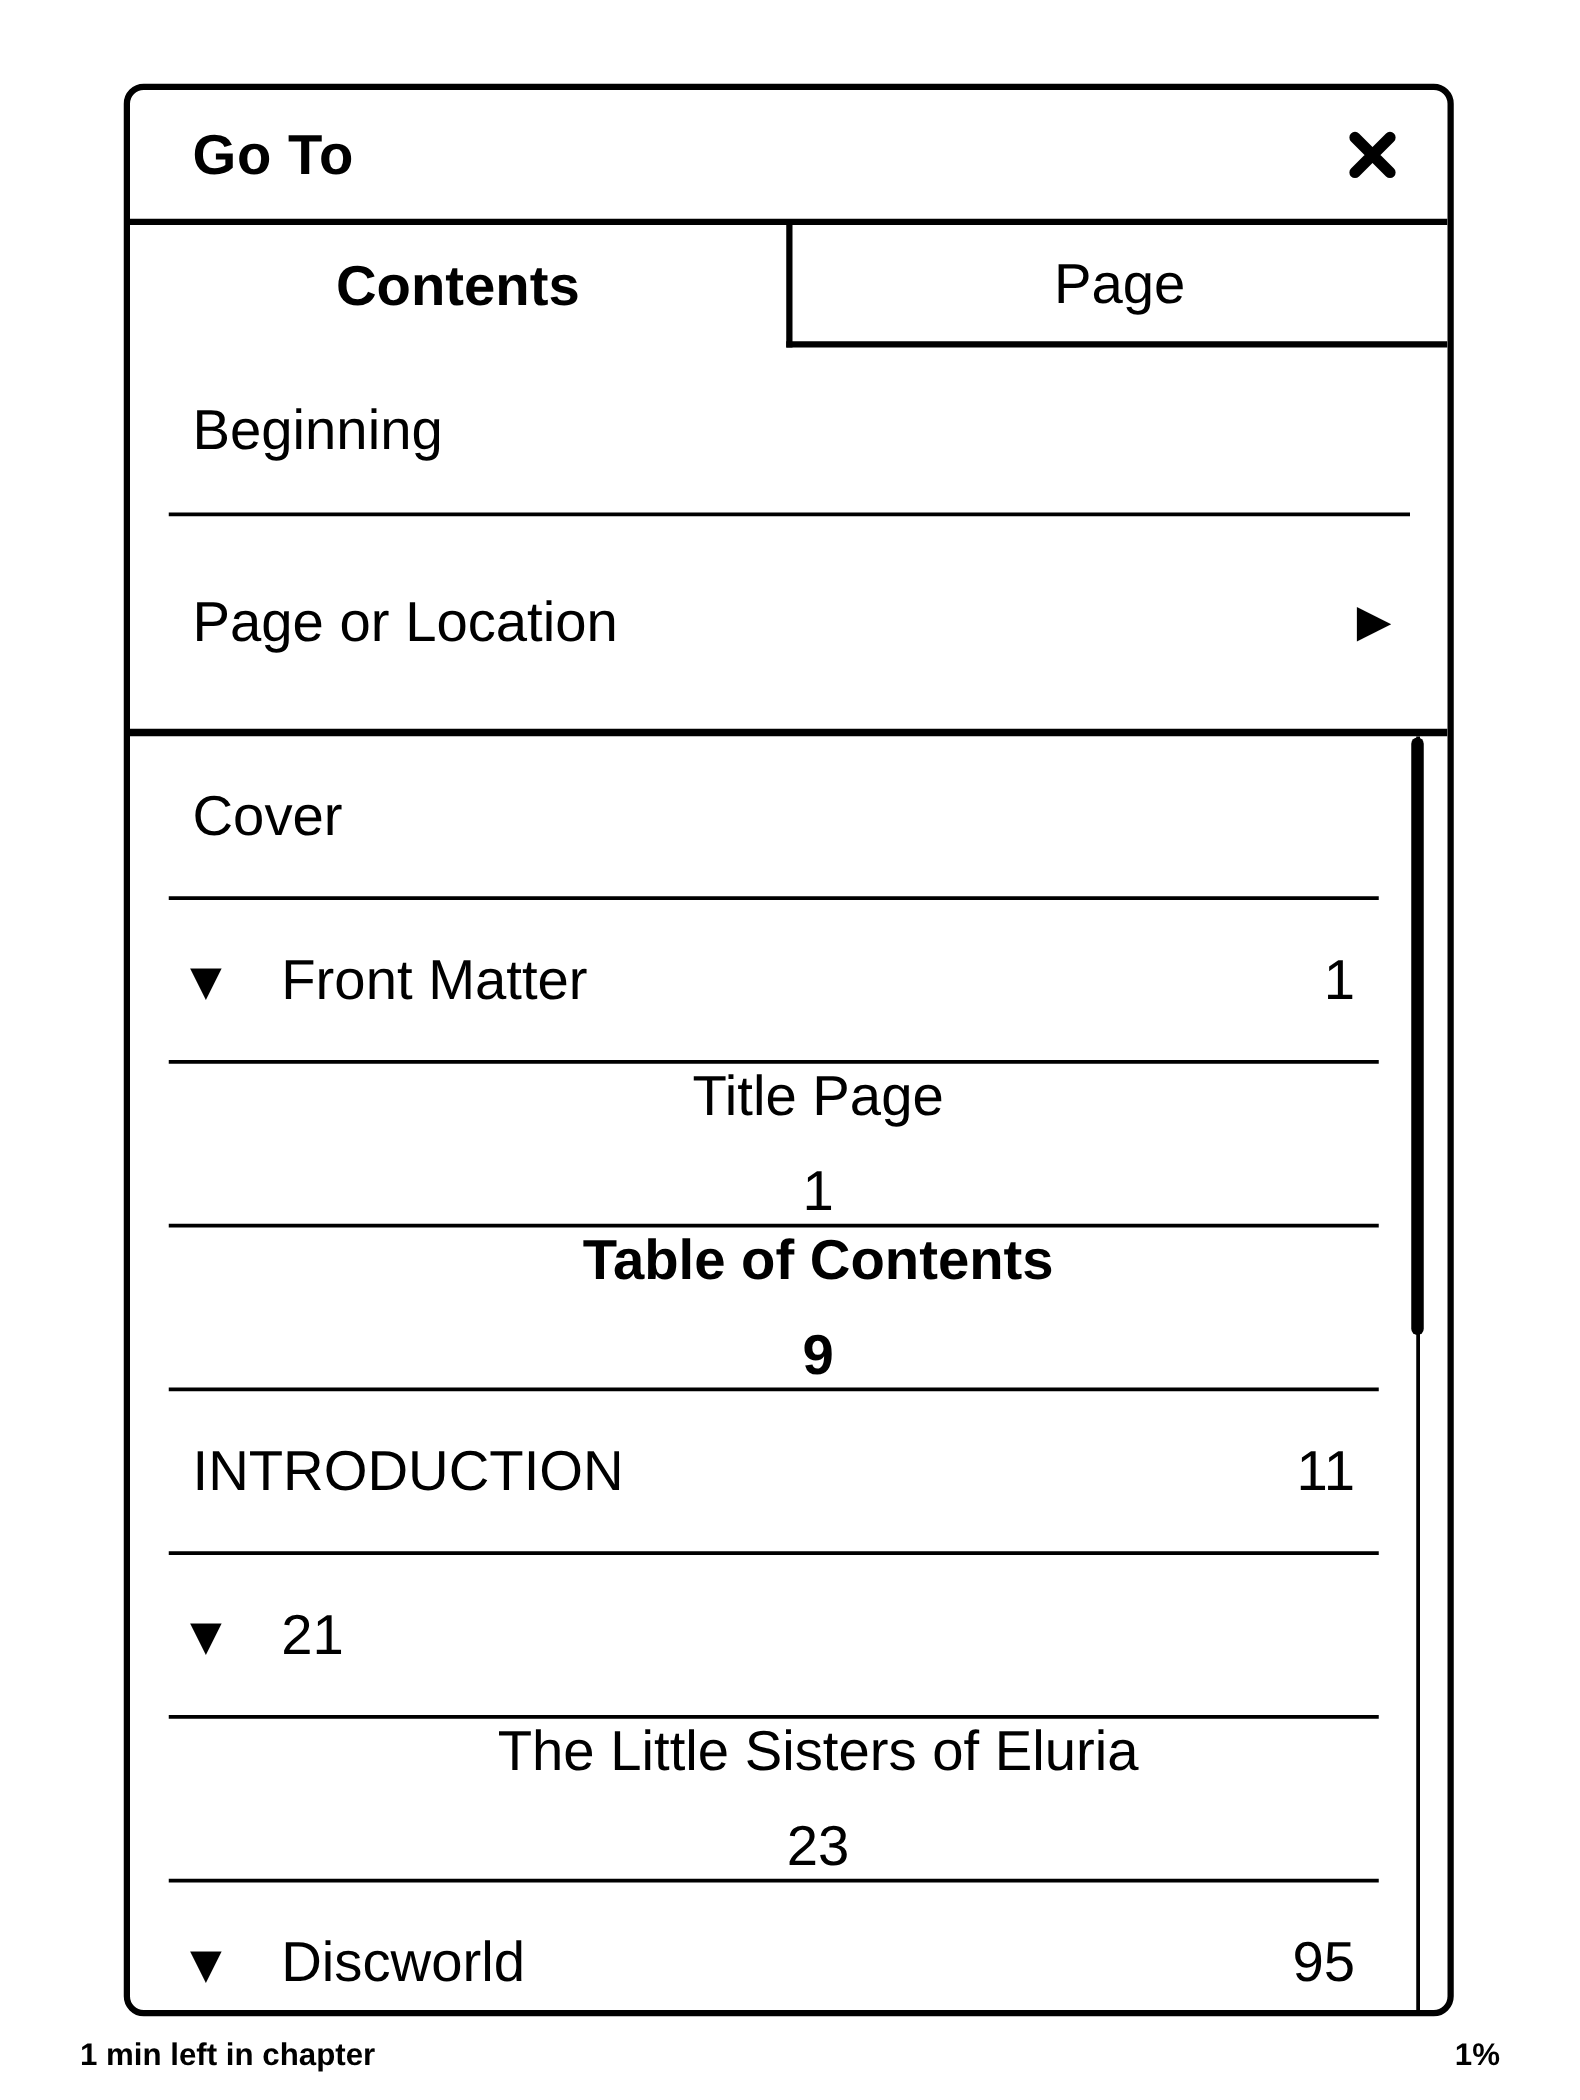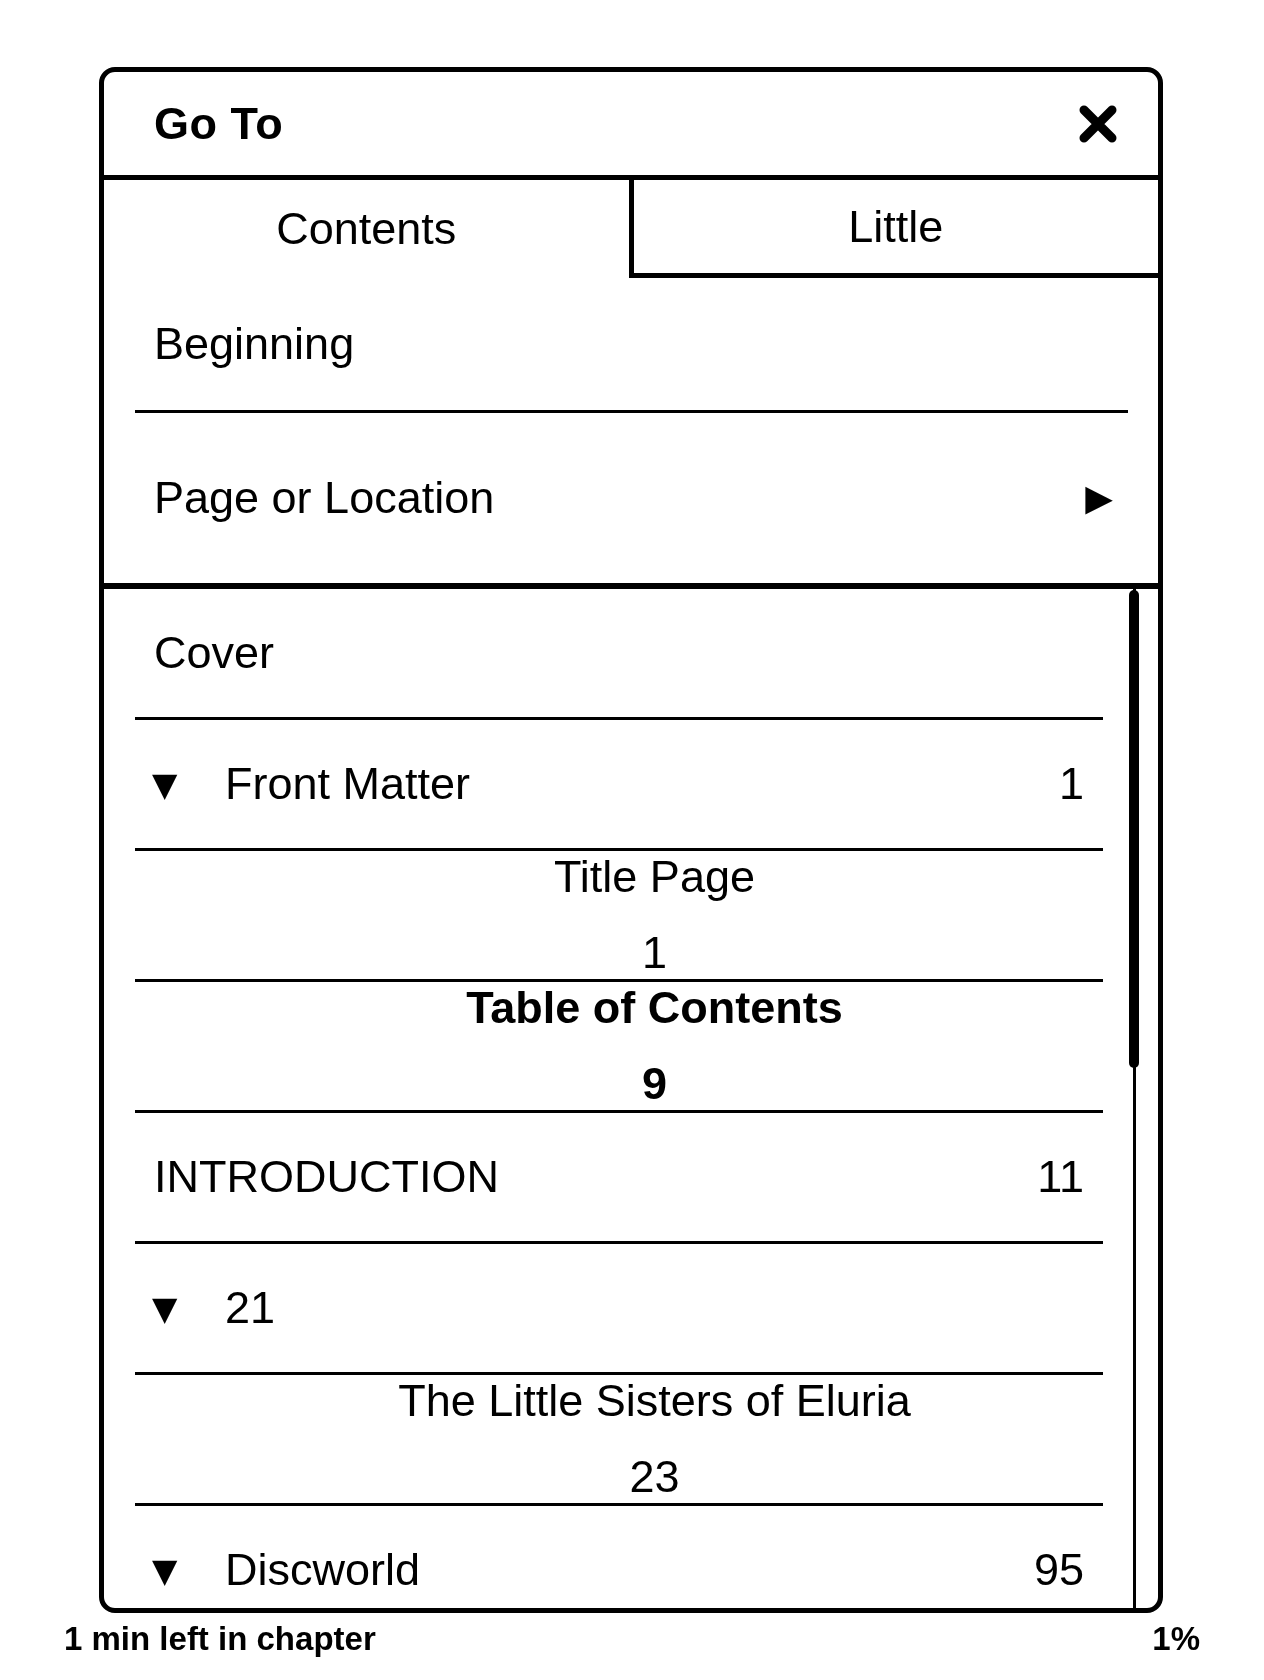--- a/index.html
+++ b/index.html
@@ -40,21 +40,21 @@
     width:44px; height:44px; display:flex; align-items:center; justify-content:center;
     cursor:pointer;
   }
 
   
   .tabs { flex:none; height:98px; display:flex; }
   .tab {
     flex:1; display:flex; align-items:center; justify-content:center;
     font-size:45px; cursor:pointer;
   }
-  .tab.active { font-weight:normal; }
+  .tab.active { font-weight:bold; }
   .tab.inactive {
     border-left:5px solid var(--ink);
     border-bottom:5px solid var(--ink);
   }
 
   
   .menu { flex:none; }
   .menu-row {
     height:132px;
     display:flex; align-items:center; justify-content:space-between;
@@ -99,22 +99,22 @@
     background:var(--ink);
   }
   .sb-thumb {
     position:absolute; top:1px; right:19px; width:10px; height:478px;
     background:var(--ink); border-radius:6px;
   }
 
   
   .footer {
     position:absolute; left:64px; right:64px; top:1620px; height:48px;
-    display:flex; align-items:flex-start; justify-content:space-between;
-    font-size:33px; font-weight:bold;
+    display:flex; align-items:center; justify-content:space-between;
+    font-size:25px; font-weight:bold;
   }
 </style>
 </head>
 <body>
 
 <section class="dialog">
 
   <header class="dlg-header">
     <h1 class="dlg-title">Go To</h1>
     <button class="close-btn">
@@ -122,21 +122,21 @@
         <path d="M7 7 L35 35 M35 7 L7 35" stroke="#000" stroke-width="9" stroke-linecap="round" fill="none"></path>
       </svg>
     </button>
   </header>
 
   <nav class="tabs">
     <div class="tab active">
       <span>Contents</span>
     </div>
     <div class="tab inactive">
-      <span>Little</span>
+      <span>Page</span>
     </div>
   </nav>
 
   <div class="menu">
     <div class="menu-row">
       <span>Beginning</span>
     </div>
     <div class="menu-divider"></div>
     <div class="menu-row tall">
       <span>Page or Location</span>

